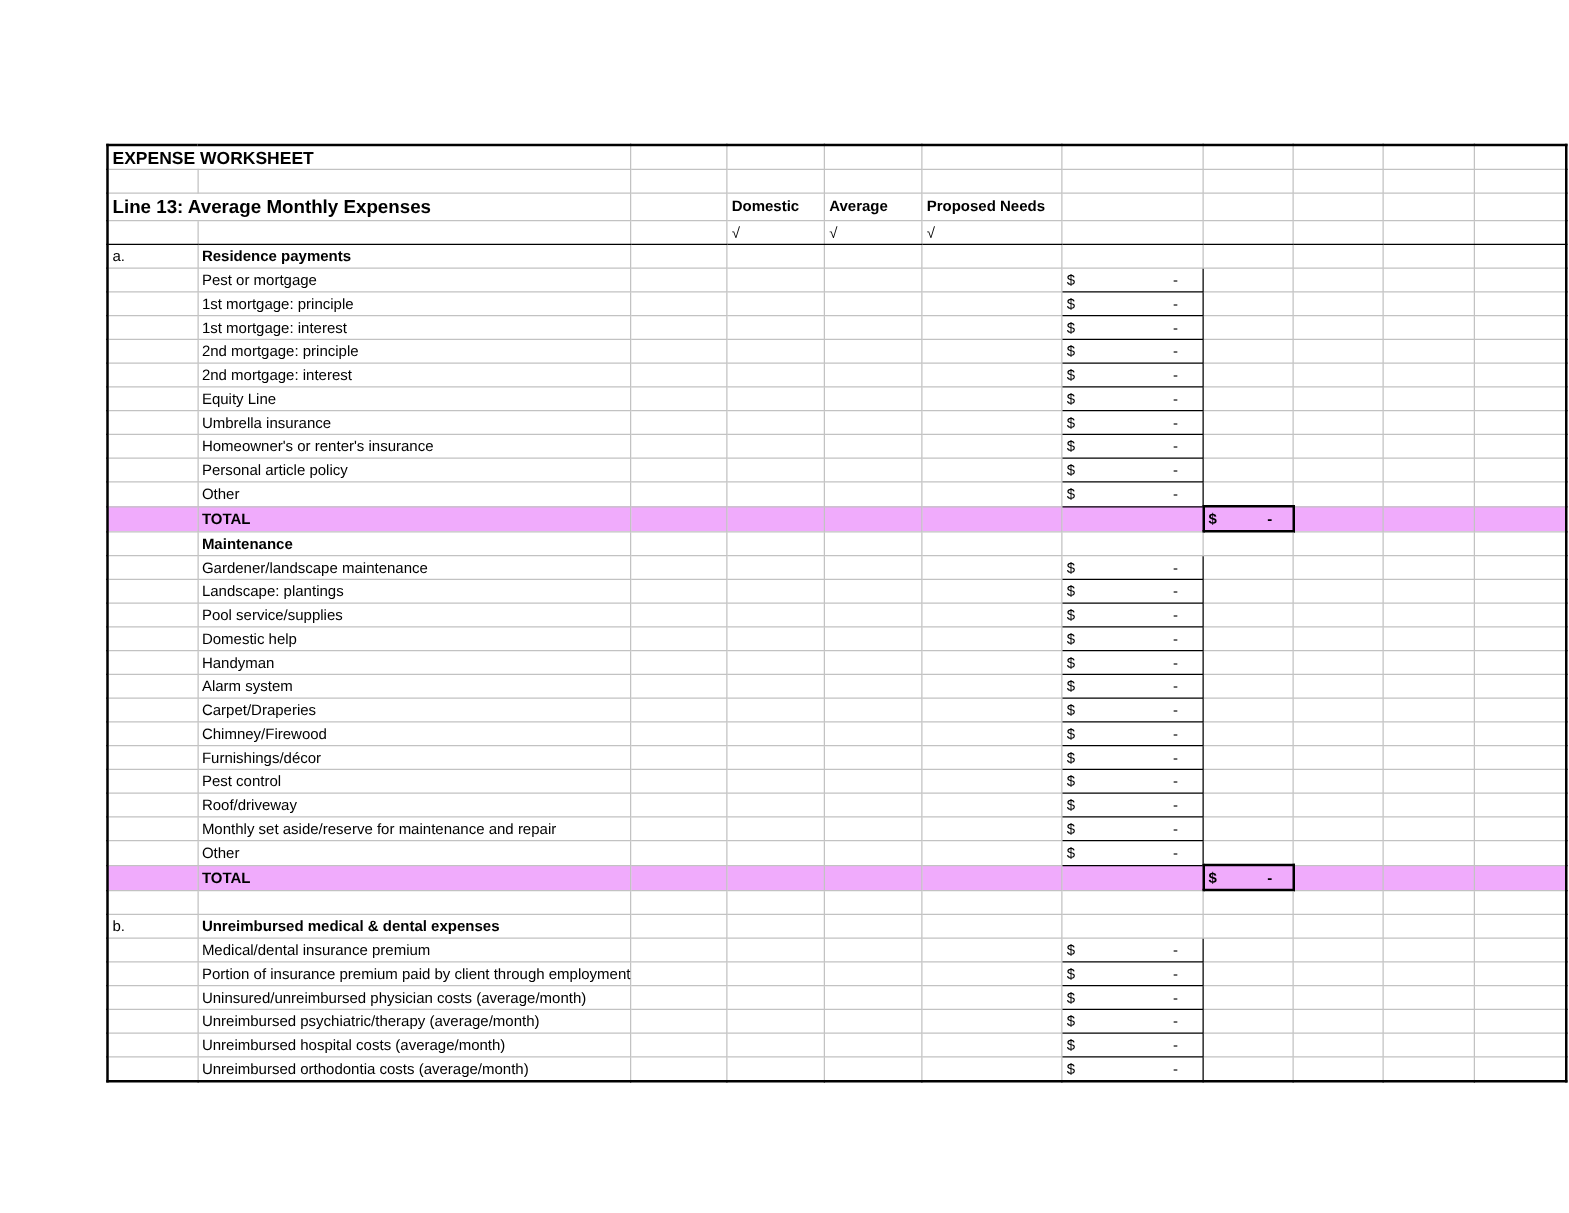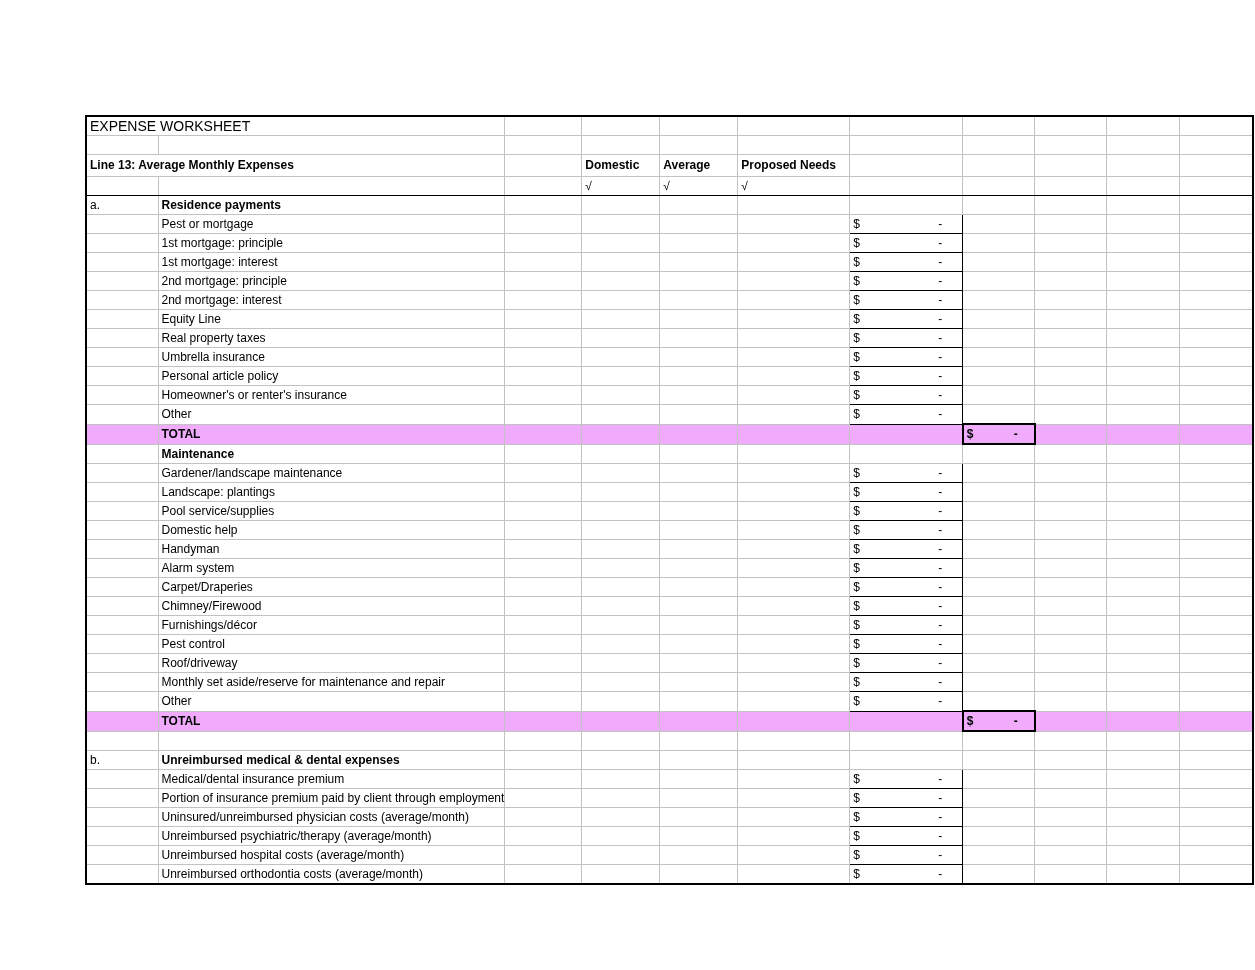--- a/index.html
+++ b/index.html
@@ -26,23 +26,23 @@
     border: 1px solid #c2c2c2;
     height: 18px;
     line-height: 18px;
     font-size: 12px;
     padding: 0 0 0 3px;
     white-space: nowrap;
     vertical-align: middle;
     overflow: visible;
   }
   
-  .title-cell { font-weight: normal; font-size: 14px; margin-top: 45px; }
+  .title-cell { font-weight: bold; font-size: 14px; margin-top: 45px; }
   tr.row-colheads td { height: 21px; line-height: 21px; }
-  .line-label-cell { font-weight: bold; font-size: 12px; }
+  .line-label-cell { font-weight: bold; font-size: 15px; }
   .colhead-cell { font-weight: bold; }
   tr.row-checks td { border-bottom: 1px solid #000000; }
   .check-cell { font-size: 12px; }
   
   .sec-label-cell { font-weight: bold; }
   .sec-index-cell { }
   .item-label-cell { }
   
   .amount-cell {
     border: 1px solid #000000;
@@ -234,69 +234,53 @@
             <span class="cur">$</span>
             <span class="val">-</span>
           </td>
           <td></td>
           <td></td>
           <td></td>
           <td></td>
         </tr>
         <tr class="row-item">
           <td></td>
-          <td class="item-label-cell">Real property taxes</td>
-          <td></td>
-          <td></td>
-          <td></td>
-          <td></td>
-          <td class="amount-cell">
-            <span class="cur">$</span>
-            <span class="val">-</span>
-          </td>
-          <td></td>
-          <td></td>
-          <td></td>
-          <td></td>
-        </tr>
-        <tr class="row-item">
-          <td></td>
           <td class="item-label-cell">Umbrella insurance</td>
           <td></td>
           <td></td>
           <td></td>
           <td></td>
           <td class="amount-cell">
             <span class="cur">$</span>
             <span class="val">-</span>
           </td>
           <td></td>
           <td></td>
           <td></td>
           <td></td>
         </tr>
         <tr class="row-item">
           <td></td>
+          <td class="item-label-cell">Homeowner's or renter's insurance</td>
+          <td></td>
+          <td></td>
+          <td></td>
+          <td></td>
+          <td class="amount-cell">
+            <span class="cur">$</span>
+            <span class="val">-</span>
+          </td>
+          <td></td>
+          <td></td>
+          <td></td>
+          <td></td>
+        </tr>
+        <tr class="row-item">
+          <td></td>
           <td class="item-label-cell">Personal article policy</td>
-          <td></td>
-          <td></td>
-          <td></td>
-          <td></td>
-          <td class="amount-cell">
-            <span class="cur">$</span>
-            <span class="val">-</span>
-          </td>
-          <td></td>
-          <td></td>
-          <td></td>
-          <td></td>
-        </tr>
-        <tr class="row-item">
-          <td></td>
-          <td class="item-label-cell">Homeowner's or renter's insurance</td>
           <td></td>
           <td></td>
           <td></td>
           <td></td>
           <td class="amount-cell">
             <span class="cur">$</span>
             <span class="val">-</span>
           </td>
           <td></td>
           <td></td>

